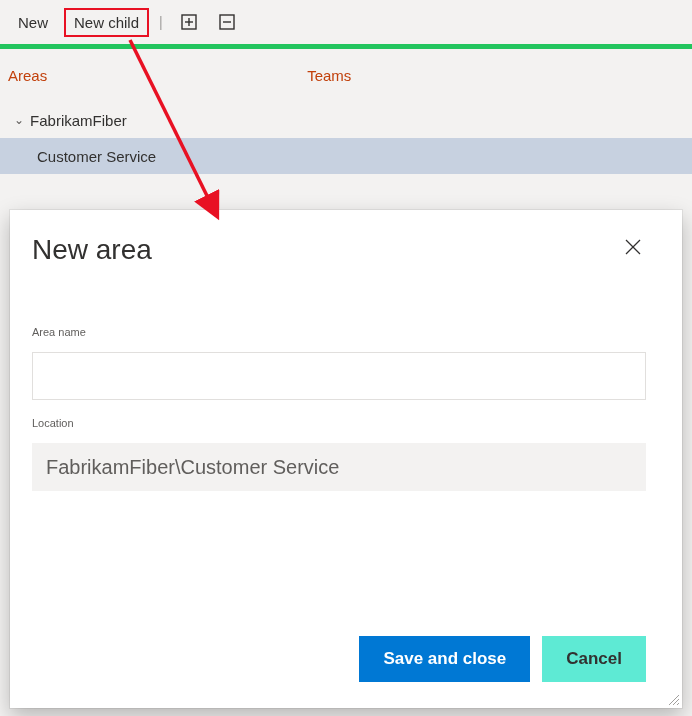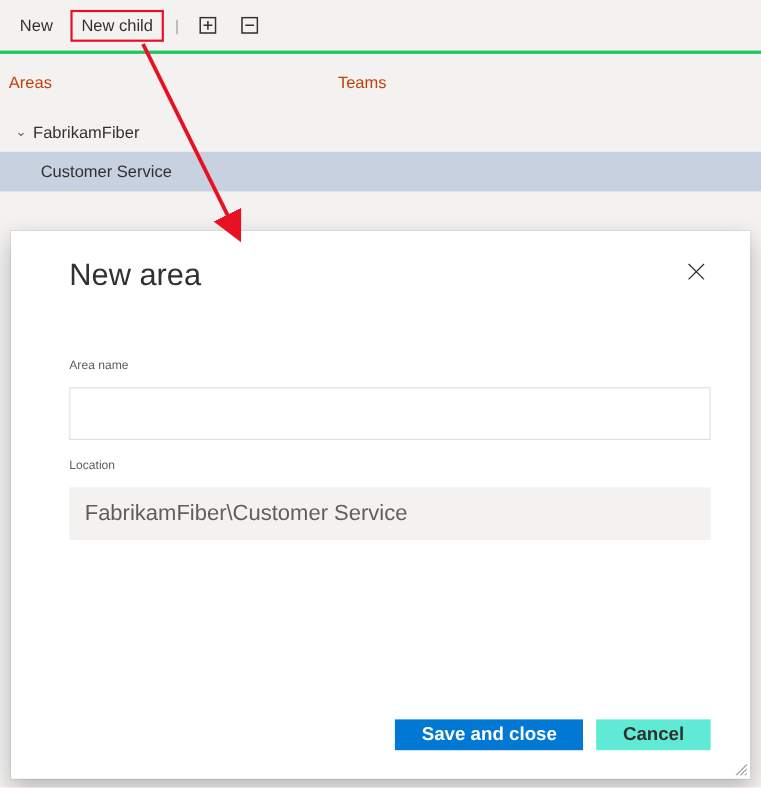--- a/index.html
+++ b/index.html
@@ -13,21 +13,21 @@
       position: relative;
       overflow: hidden;
     }
     
     .toolbar {
       display: flex;
       align-items: center;
       height: 49px;
       padding: 0 8px;
       background: #f3f2f1;
-      border-bottom: 3px solid #22c55e;
+      border-bottom: 5px solid #22c55e;
       gap: 6px;
     }
     .toolbar-btn {
       padding: 6px 10px;
       font-size: 15px;
       color: #323130;
       cursor: pointer;
       background: transparent;
       border: none;
     }
@@ -72,21 +72,21 @@
     .chev { font-size: 12px; color: #605e5c; }
     
     .dialog {
       position: absolute;
       left: 10px;
       top: 210px;
       width: 672px;
       height: 498px;
       background: #ffffff;
       box-shadow: 0 8px 20px rgba(0,0,0,0.25), 0 0 0 1px rgba(0,0,0,0.06);
-      padding: 24px 36px 20px 53px;
+      padding: 24px 36px 20px 22px;
       display: flex;
       flex-direction: column;
     }
     .dialog-header {
       display: flex;
       justify-content: space-between;
       align-items: flex-start;
     }
     .dialog-title {
       font-size: 28px;
@@ -122,21 +122,21 @@
       border: none;
     }
     .dialog-footer {
       margin-top: auto;
       display: flex;
       justify-content: flex-end;
       gap: 12px;
       padding-bottom: 6px;
     }
     .btn {
-      height: 28px;
+      height: 46px;
       padding: 0 24px;
       font-size: 17px;
       font-weight: 600;
       border: none;
       cursor: pointer;
       font-family: inherit;
     }
     .btn-primary { background: #0078d4; color: #ffffff; }
     .btn-secondary { background: #5eead4; color: #323130; }
     .resize-grip {

